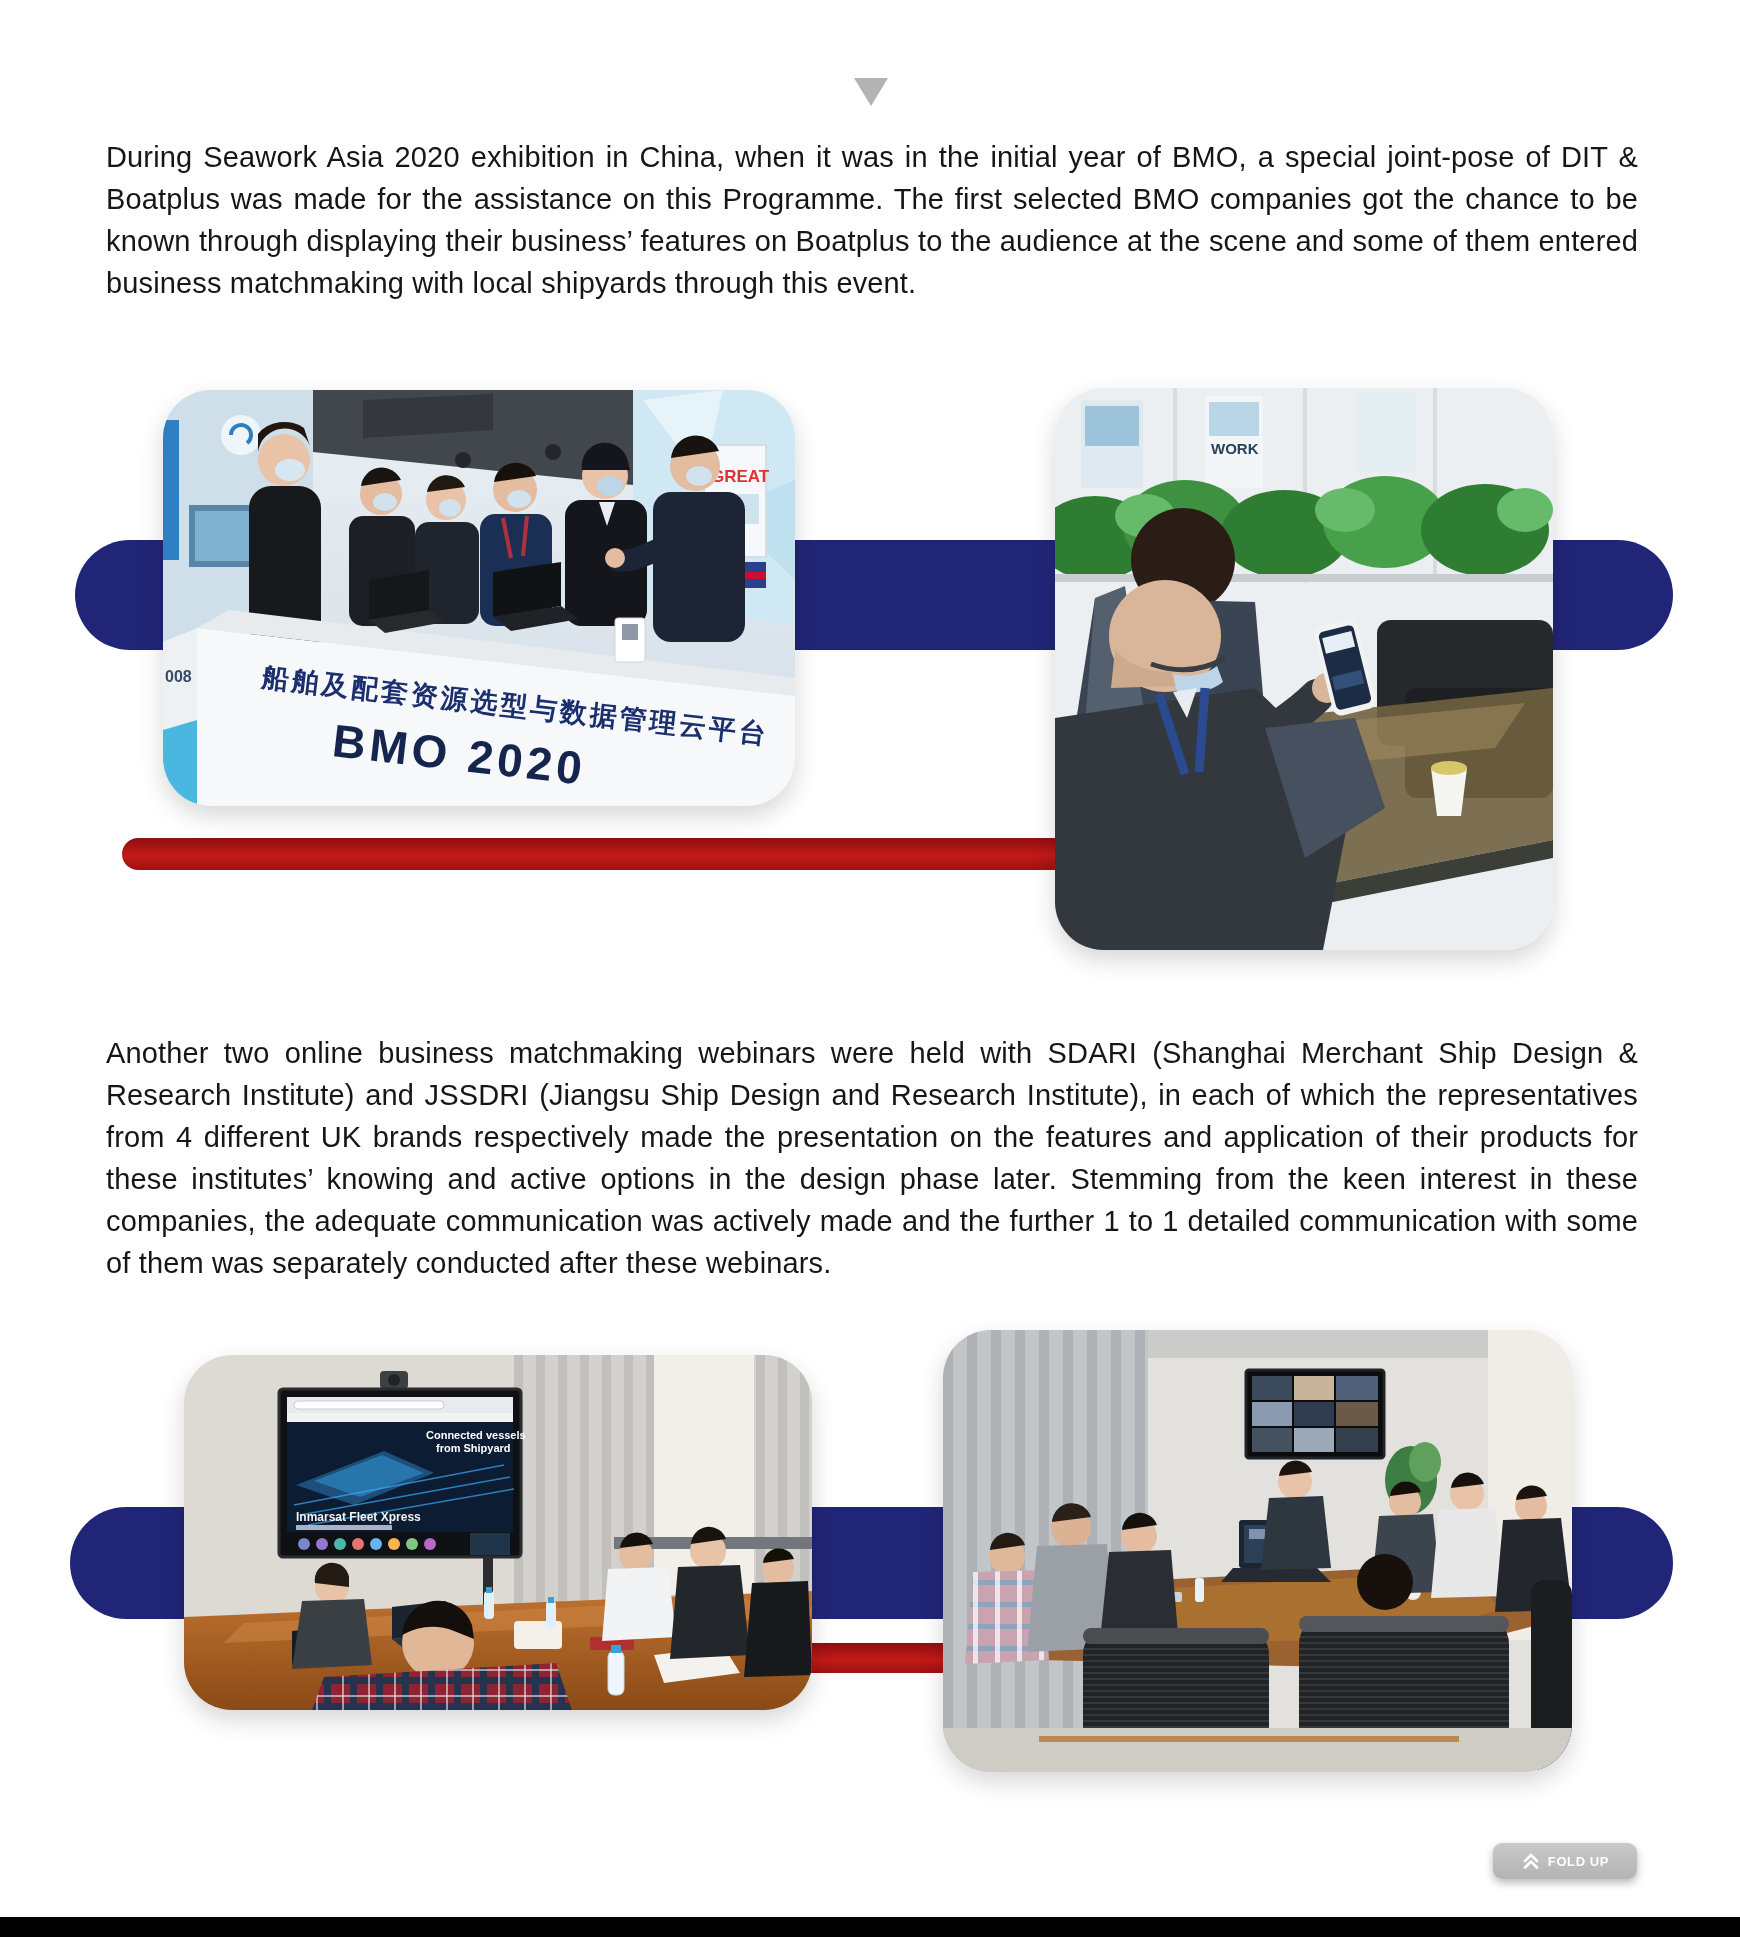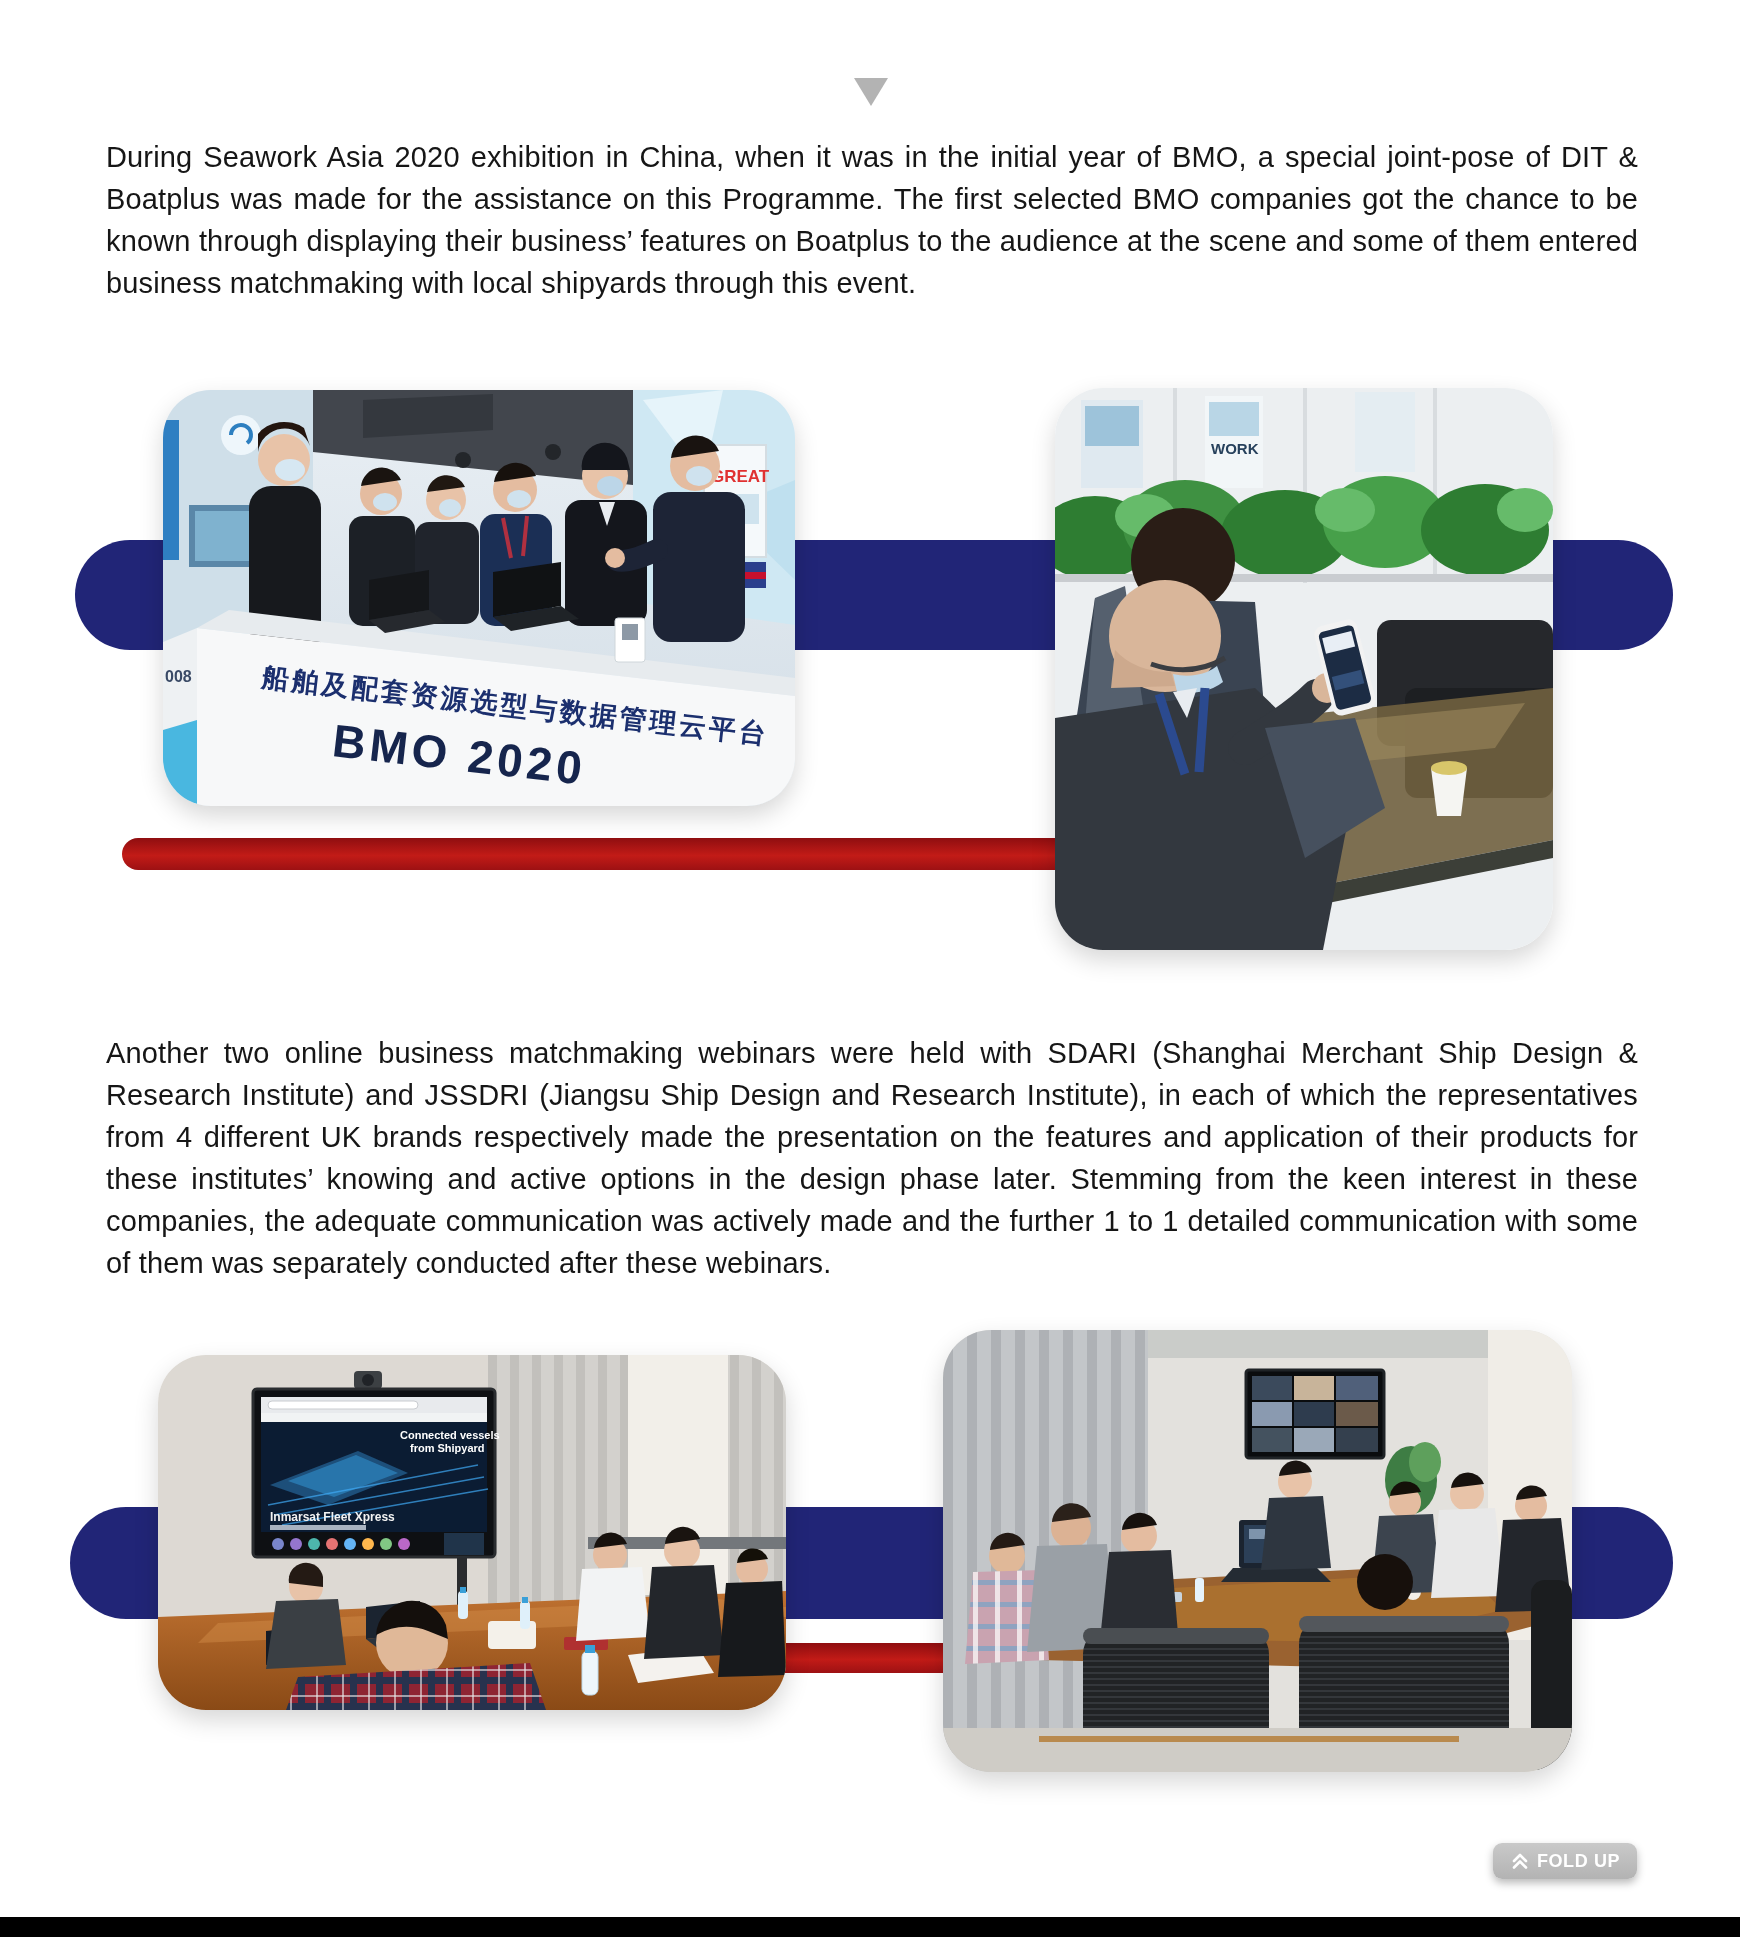--- a/index.html
+++ b/index.html
@@ -25,30 +25,30 @@
   #blue-bar-2{left:70px;top:1507px;width:1603px;height:112px;}
   .bar-red{background:linear-gradient(180deg,#8f0e10 0%,#c21b17 55%,#9d1113 100%);border-radius:16px;}
   #red-bar-1{left:122px;top:838px;width:1030px;height:32px;}
   #red-bar-2{left:400px;top:1643px;width:700px;height:30px;}
   .photo{
     position:absolute;z-index:2;border-radius:48px;overflow:hidden;
     box-shadow:0 10px 24px rgba(0,0,0,.16);
   }
   #photo-booth{left:163px;top:390px;width:632px;height:416px;}
   #photo-phone{left:1055px;top:388px;width:498px;height:562px;}
-  #photo-webinar-tv{left:158px;top:1355px;width:628px;height:355px;}
+  #photo-webinar-tv{left:184px;top:1355px;width:628px;height:355px;}
   #photo-webinar-room{left:943px;top:1330px;width:629px;height:442px;}
   .photo svg{display:block;width:100%;height:100%;}
   #fold-up-btn{
     position:absolute;left:1493px;top:1843px;width:144px;height:36px;z-index:3;
     display:flex;align-items:center;justify-content:center;gap:7px;
     background:linear-gradient(180deg,#c9c9c9,#b3b3b3);
     border:none;border-radius:9px;box-shadow:0 4px 9px rgba(0,0,0,.28);
     color:#ffffff;font-family:"Liberation Sans",sans-serif;
-    font-size:18px;font-weight:bold;letter-spacing:.6px;cursor:pointer;
+    font-size:13px;font-weight:bold;letter-spacing:.6px;cursor:pointer;
   }
   #bottom-black-bar{
     position:absolute;left:0;top:1917px;width:1740px;height:20px;background:#000;z-index:4;
   }
 </style>
 </head>
 <body>
 
 <div id="stage">
 

